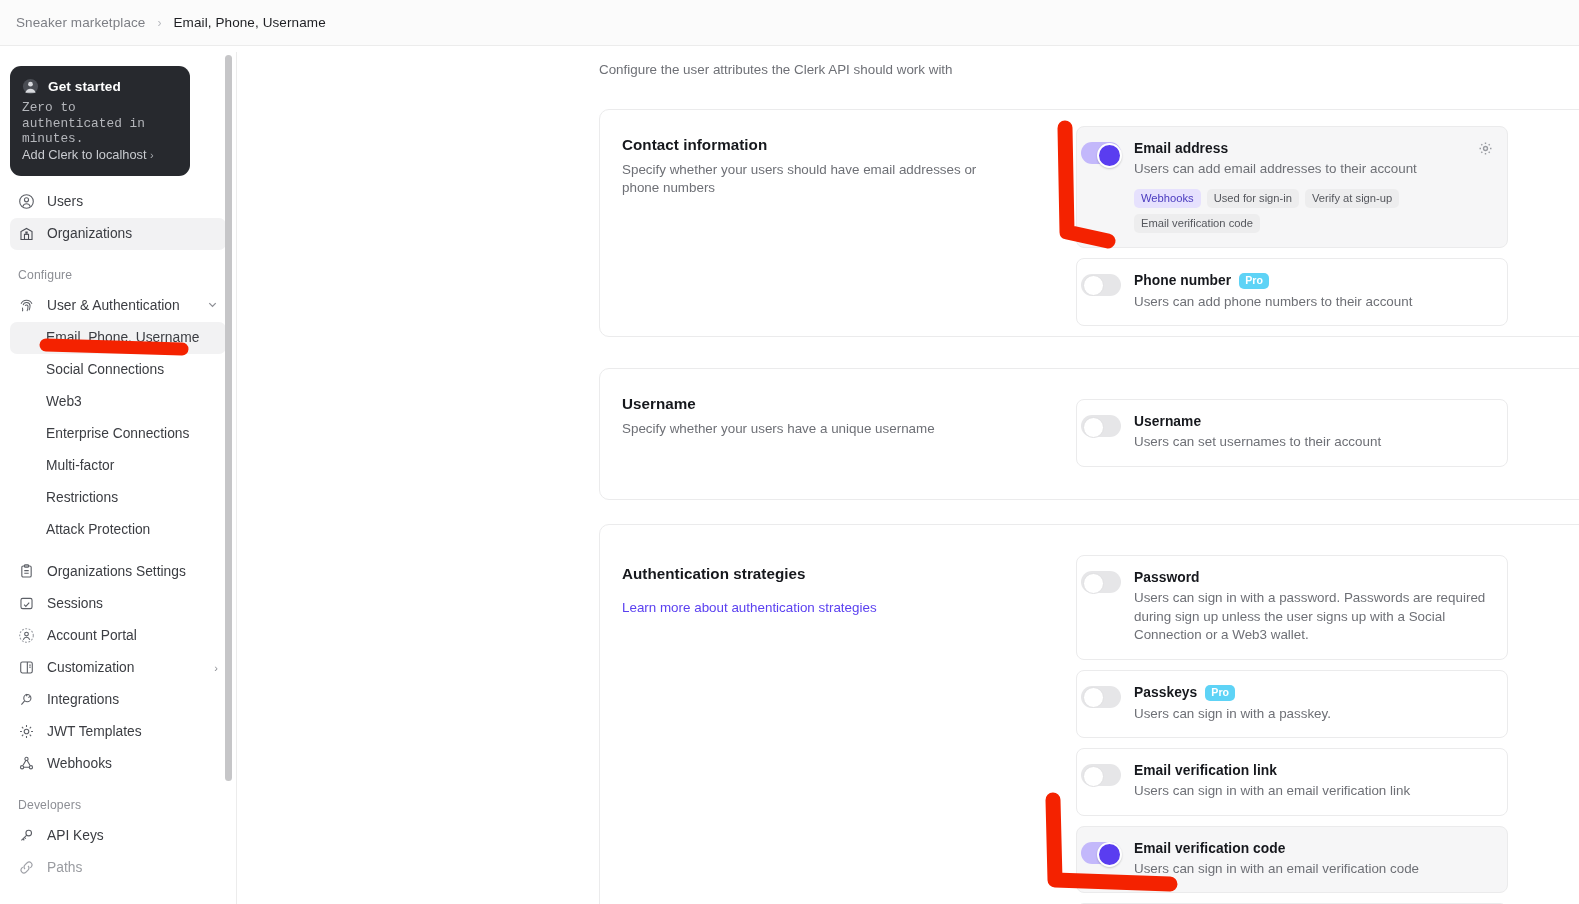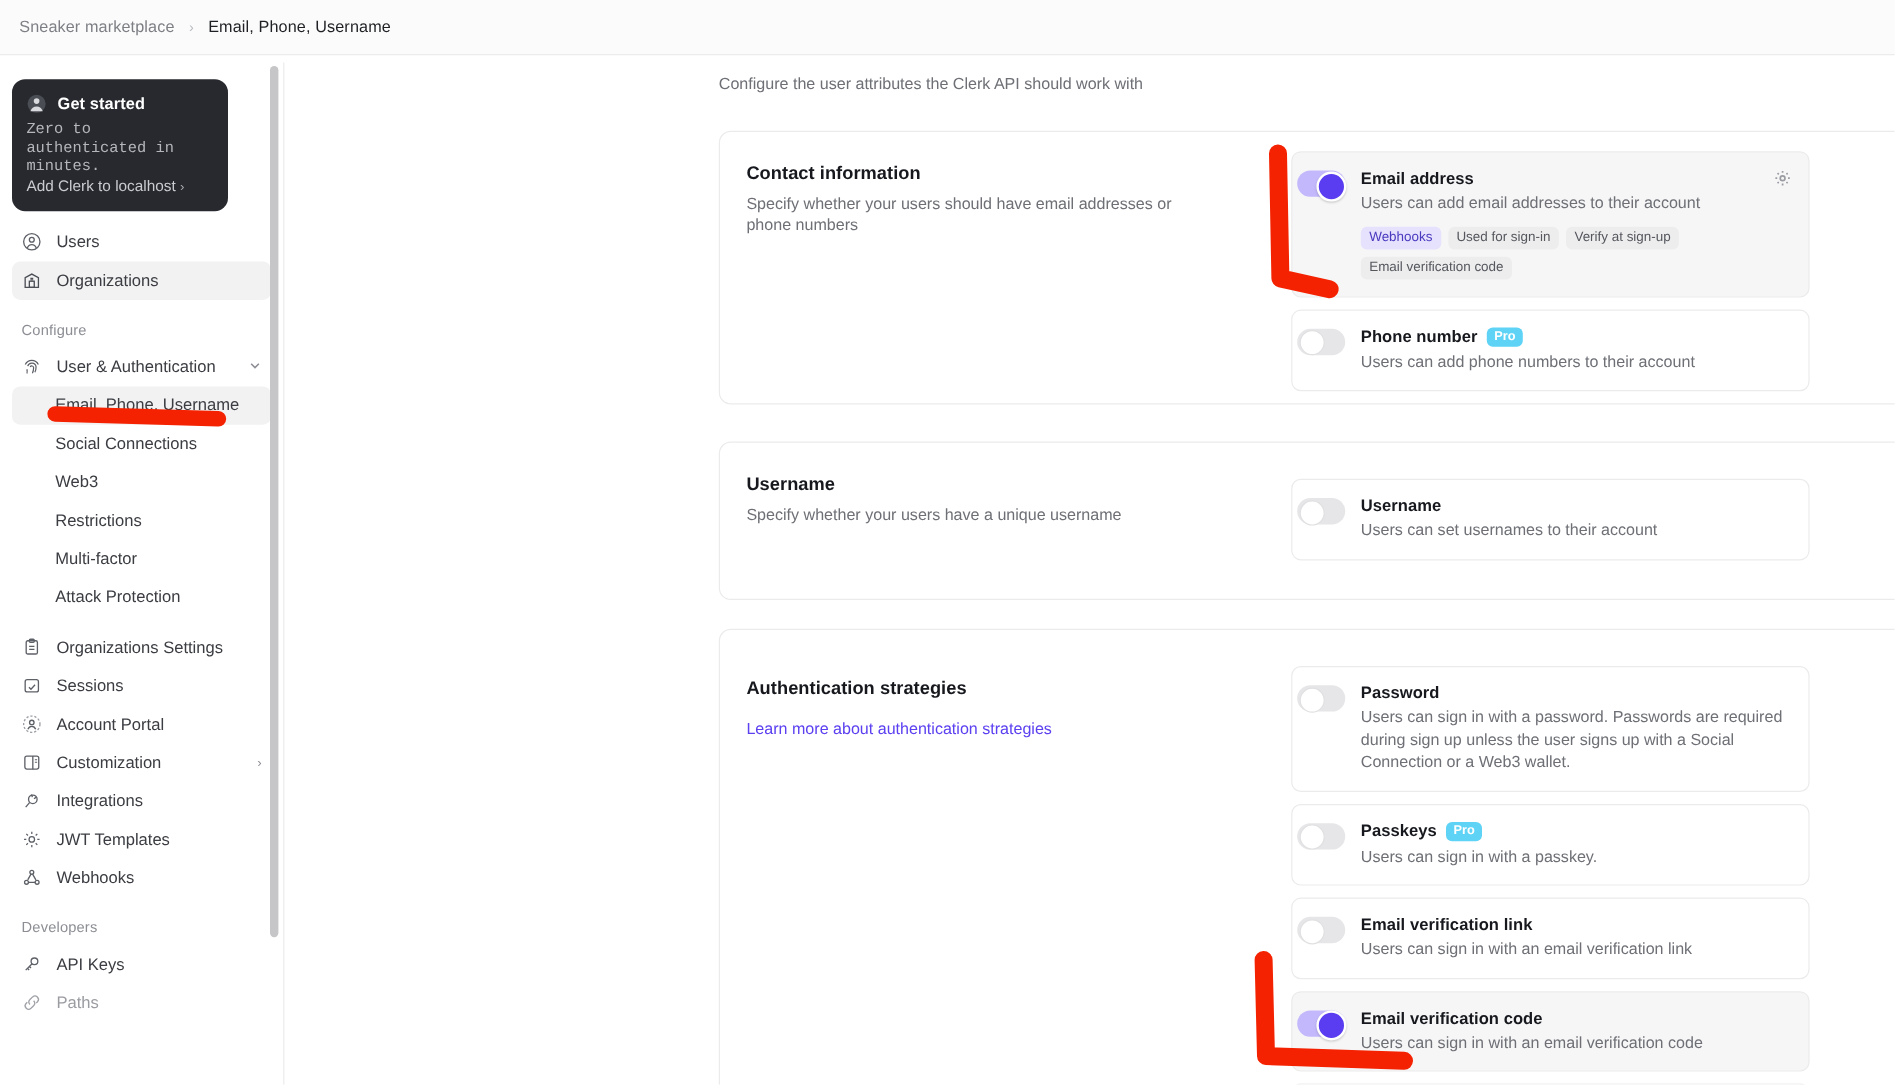--- a/index.html
+++ b/index.html
@@ -229,24 +229,27 @@
     <div class="sub-item active">
       <span>Email, Phone, Username</span>
     </div>
     <div class="sub-item">
       <span>Social Connections</span>
     </div>
     <div class="sub-item">
       <span>Web3</span>
     </div>
     <div class="sub-item">
+      <span>Enterprise Connections</span>
+    </div>
+    <div class="sub-item">
+      <span>Multi-factor</span>
+    </div>
+    <div class="sub-item">
       <span>Restrictions</span>
-    </div>
-    <div class="sub-item">
-      <span>Multi-factor</span>
     </div>
     <div class="sub-item">
       <span>Attack Protection</span>
     </div>
 
     <div class="sb-spacer"></div>
 
     <div class="nav-item">
       <span class="ic">
         <svg viewBox="0 0 20 20" width="17" height="17" fill="none" stroke="#5d6067" stroke-width="1.3">

